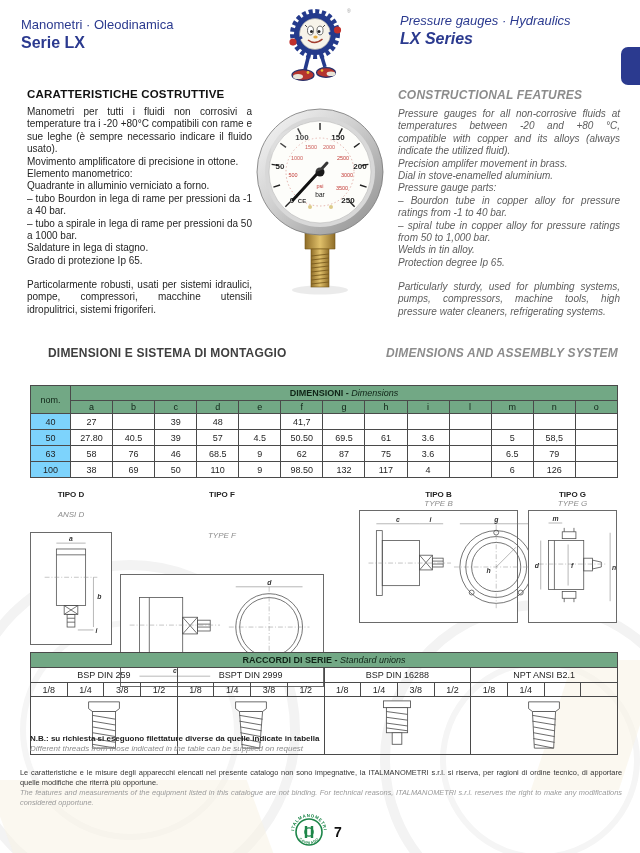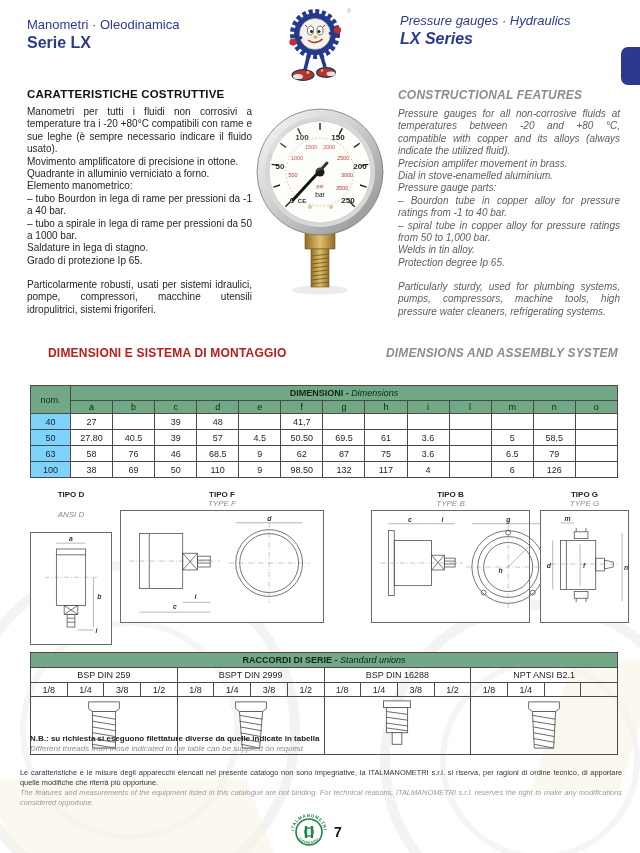--- a/index.html
+++ b/index.html
@@ -23,21 +23,21 @@
     background:#2b3a8f; border-radius:7px 0 0 7px; z-index:3; }
   
   .col-title-it { font-size:11.5px; font-weight:bold; color:#111; letter-spacing:.2px; }
   .col-title-en { font-size:12px; font-weight:bold; font-style:italic; color:#8c8c8c; letter-spacing:.2px; }
   .col-body { margin-top:6px; font-size:10px; line-height:1.24; text-align:justify; }
   .col-body p { margin:0; }
   .col-body p.gap { margin-top:12px; }
   .col-en .col-body { font-style:italic; color:#5d5d5d; }
   
   .sec-row { display:flex; justify-content:space-between; align-items:baseline; }
-  .sec-it { font-size:12px; font-weight:bold; color:#b91c1c; margin-left:28px; letter-spacing:.2px; }
+  .sec-it { font-size:12px; font-weight:bold; color:#404040; margin-left:28px; letter-spacing:.2px; }
   .sec-en { font-size:12px; font-weight:bold; font-style:italic; color:#8c8c8c; letter-spacing:.2px; }
   
   table { border-collapse:collapse; table-layout:fixed; width:587px; }
   td,th { border:1px solid #4a4a4a; text-align:center; padding:0; font-weight:normal;
     font-size:9px; height:16px; overflow:hidden; white-space:nowrap; }
   tr.green th { background:#72a885; height:15px; color:#102417; }
   tr.green th b { font-weight:bold; }
   tr.green th i { font-style:italic; }
   tr.subhead th { background:#72a885; color:#102417; height:13px; }
   .nom-h, td.nom { background:#7dd3fc; }
@@ -70,21 +70,21 @@
 
   <div class="wm" style="left:-40px; top:560px; width:340px; height:340px;"></div>
   <div class="wm-in" style="left:20px; top:620px; width:220px; height:220px;"></div>
   <div class="wm" style="left:380px; top:600px; width:320px; height:320px;"></div>
   <div class="wm-in" style="left:440px; top:660px; width:200px; height:200px;"></div>
   <div class="tint" style="left:552px; top:660px; width:88px; height:130px; transform:skewX(-18deg);"></div>
   <div class="tint" style="left:0; top:780px; width:260px; height:73px; transform:skewX(20deg);"></div>
 
   <div class="content">
 
-    <div class="abs hdr-left" style="left:27px; top:17px; width:240px;">
+    <div class="abs hdr-left" style="left:21px; top:17px; width:240px;">
       <div class="hdr-line1">Manometri · Oleodinamica</div>
       <div class="hdr-line2">Serie LX</div>
     </div>
     <div class="abs hdr-right" style="left:400px; top:13px; width:220px;">
       <div class="hdr-line1">Pressure gauges · Hydraulics</div>
       <div class="hdr-line2">LX Series</div>
     </div>
 
     <div class="abs" style="left:281px; top:4px;">
       <svg width="72" height="84" viewBox="0 0 72 84">
@@ -115,22 +115,22 @@
       </svg>
     </div>
 
     <div class="side-tab"></div>
 
     <div class="abs col-it" style="left:27px; top:88px; width:225px;">
       <div class="col-title-it">CARATTERISTICHE COSTRUTTIVE</div>
       <div class="col-body">
         <p>Manometri per tutti i fluidi non corrosivi a temperature tra i -20 +80°C compatibili con rame e sue leghe (è sempre necessario indicare il fluido usato).</p>
         <p>Movimento amplificatore di precisione in ottone.</p>
+        <p>Elemento manometrico:</p>
         <p>Quadrante in alluminio verniciato a forno.</p>
-        <p>Elemento manometrico:</p>
         <p>– tubo Bourdon in lega di rame per pressioni da -1 a 40 bar.</p>
         <p>– tubo a spirale in lega di rame per pressioni da 50 a 1000 bar.</p>
         <p>Saldature in lega di stagno.</p>
         <p>Grado di protezione Ip 65.</p>
         <p class="gap">Particolarmente robusti, usati per sistemi idraulici, pompe, compressori, macchine utensili idropulitrici, sistemi frigoriferi.</p>
       </div>
     </div>
 
     <div class="abs" style="left:248px; top:90px;">
       <svg width="144" height="207" viewBox="0 0 144 207">
@@ -337,21 +337,21 @@
             <line class="cl" x1="14" y1="45" x2="68" y2="45"></line>
             <line class="dim" x1="26" y1="10" x2="56" y2="10"></line>
             <line class="dim" x1="64" y1="45" x2="64" y2="96"></line>
             <line class="dim" x1="48" y1="99" x2="64" y2="99"></line>
             <text class="tech-letter" x="39" y="8">a</text>
             <text class="tech-letter" x="68" y="67">b</text>
             <text class="tech-letter" x="66" y="102">i</text>
           </svg>
         </div>
       </div>
-      <div class="fig" style="width:204px; margin-right:20px;">
+      <div class="fig" style="width:204px; margin-right:8px;gap:32px;">
         <div class="fig-lab1">TIPO F</div>
         <div class="fig-lab2">TYPE F</div>
         <div class="fig-box">
           <svg width="202" height="111" viewBox="0 0 204 113">
             <g class="tech">
               <rect x="18" y="23" width="44" height="56"></rect>
               <line x1="28" y1="23" x2="28" y2="79"></line>
               <rect x="62" y="43" width="15" height="17"></rect>
               <line x1="62" y1="43" x2="77" y2="60"></line>
                 <line x1="77" y1="43" x2="62" y2="60"></line>

